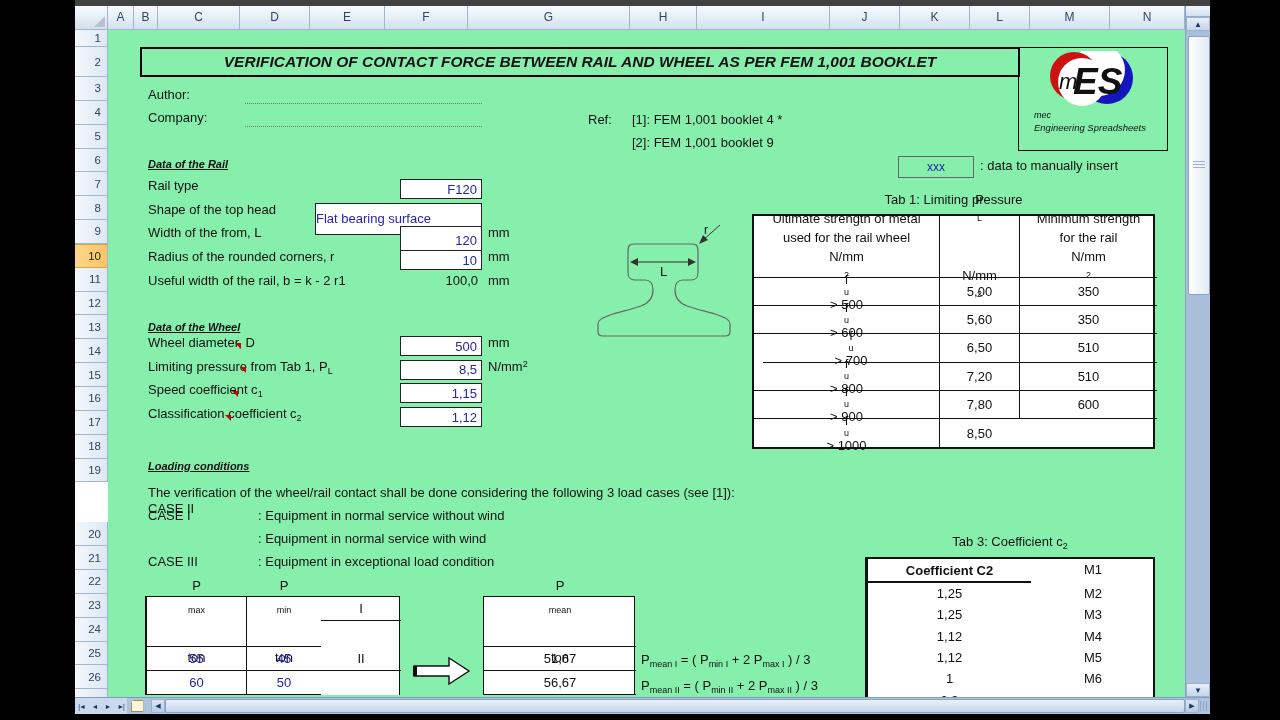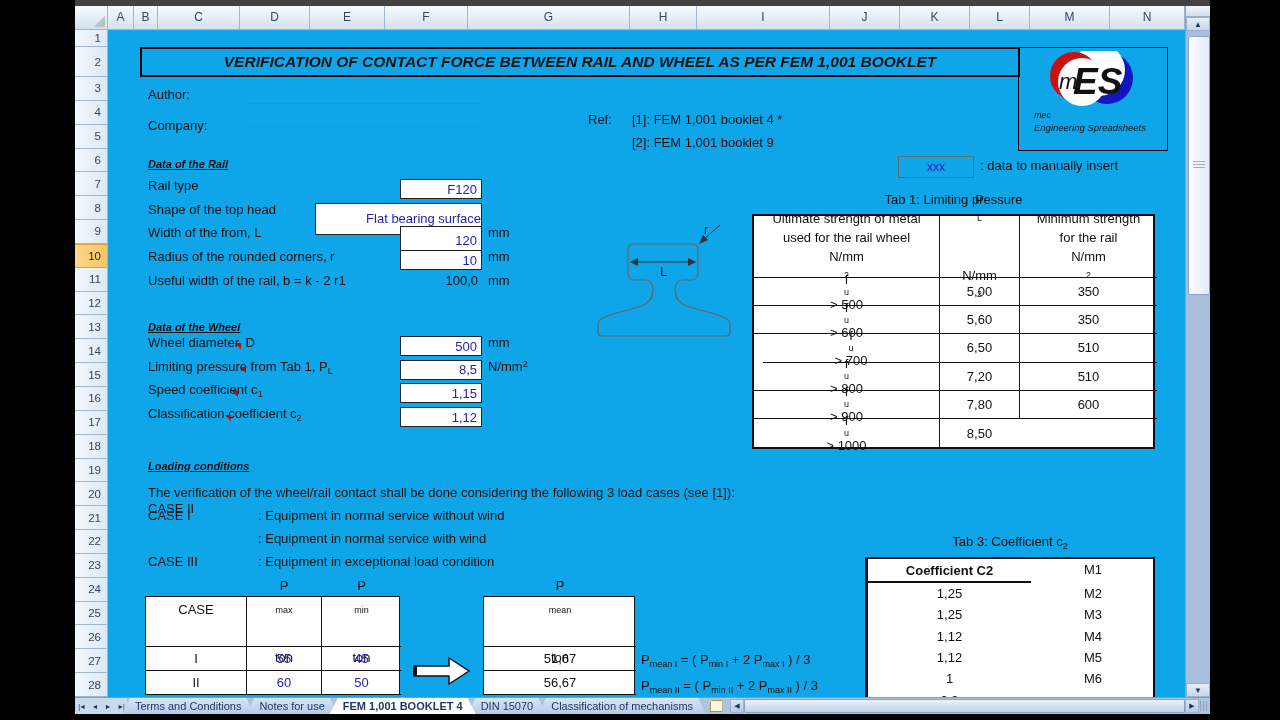--- a/index.html
+++ b/index.html
@@ -15,21 +15,21 @@
   #corner:after{content:"";position:absolute;right:2px;bottom:2px;
       border-left:11px solid transparent;border-bottom:11px solid #b7c2ce;}
   
   #rowhdr{position:absolute;left:0;top:30px;width:33px;}
   .rh{box-sizing:border-box;border-right:1px solid #9eb6ce;border-bottom:1px solid #9eb6ce;
       background:linear-gradient(90deg,#f3f8fc,#dde8f2);color:#2f4668;font-size:11.5px;
       display:flex;align-items:center;justify-content:flex-end;padding-right:6px;}
   .rh.sel{background:linear-gradient(90deg,#fcd78c,#f9c463);border-top:1px solid #e0a23f;
       border-bottom-color:#e0a23f;color:#222;}
   
-  #sheet{position:absolute;left:33px;top:30px;width:1077px;height:667px;background:#0ea5e9;
+  #sheet{position:absolute;left:33px;top:30px;width:1077px;height:667px;background:#86efac;
       overflow:hidden;font-size:13px;color:#111;padding-left:11px;}
   .lbl{position:absolute;white-space:nowrap;}
   .heading{font-weight:bold;font-style:italic;text-decoration:underline;font-size:11px;}
   .inbox{position:absolute;box-sizing:border-box;border:1.5px solid #222;background:#fff;
       display:flex;align-items:center;}
   .blue{color:#2424ad;}
   sub{font-size:9px;vertical-align:-3px;}
   sup{font-size:9px;vertical-align:4px;}
   #titleBox{position:absolute;left:32px;top:17px;width:876px;height:26px;border:2px solid #000;
       text-align:center;line-height:26px;font-weight:bold;font-style:italic;font-size:15.5px;}
@@ -115,21 +115,21 @@
       <div class="rh sel" style="height: 23.846px;">10</div>
       <div class="rh" style="height: 23.846px;">11</div>
       <div class="rh" style="height: 23.846px;">12</div>
       <div class="rh" style="height: 23.846px;">13</div>
       <div class="rh" style="height: 23.846px;">14</div>
       <div class="rh" style="height: 23.846px;">15</div>
       <div class="rh" style="height: 23.846px;">16</div>
       <div class="rh" style="height: 23.846px;">17</div>
       <div class="rh" style="height: 23.846px;">18</div>
       <div class="rh" style="height: 23.846px;">19</div>
-      <div class="rh" style="height: 23.846px;">20</div>
+      <div class="rh" style="height: 23.846px; margin-top: 40px;">20</div>
       <div class="rh" style="height: 23.846px;">21</div>
       <div class="rh" style="height: 23.846px;">22</div>
       <div class="rh" style="height: 23.846px;">23</div>
       <div class="rh" style="height: 23.846px;">24</div>
       <div class="rh" style="height: 23.846px;">25</div>
       <div class="rh" style="height: 23.846px;">26</div>
       <div class="rh" style="height: 23.846px;">27</div>
       <div class="rh" style="height: 23.846px;">28</div>
     </div>
 
@@ -143,21 +143,21 @@
         <circle cx="45" cy="25" r="24" fill="#cc1111"></circle>
         <circle cx="53" cy="31" r="24" fill="#ffffff"></circle>
         <text x="30" y="38" font-size="22" font-style="italic" fill="#111">m</text>
         <text x="44" y="43" font-size="37" font-style="italic" font-weight="600" fill="#111">ES</text>
       </svg>
       <div class="logoSub" style="top:62px;font-size:9px;">mec</div>
       <div class="logoSub" style="top:74px;font-size:9.5px;">Engineering Spreadsheets</div>
     </div>
 
     <div class="lbl" style="left:40px;top:57px;">Author:</div>
-    <div class="lbl" style="left:40px;top:88px;">Company:</div>
+    <div class="lbl" style="left:40px;top:80px;">Company:</div>
     <div class="dots" style="left:137px;top:72px;width:237px;"></div>
     <div class="dots" style="left:137px;top:95px;width:237px;"></div>
 
     <div class="lbl" style="left:480px;top:82px;">Ref:</div>
     <div class="lbl" style="left:524px;top:82px;">[1]: FEM 1,001 booklet 4 *</div>
     <div class="lbl" style="left:524px;top:105px;">[2]: FEM 1,001 booklet 9</div>
 
     <div id="legendBox">
       <span class="blue">xxx</span>
     </div>
@@ -194,21 +194,21 @@
 
     <div class="lbl" style="left:533px;top:622px;">P<sub>mean I</sub> = ( P<sub>min I</sub> + 2 P<sub>max I</sub> ) / 3</div>
     <div class="lbl" style="left:533px;top:648px;">P<sub>mean II</sub> = ( P<sub>min II</sub> + 2 P<sub>max II</sub> ) / 3</div>
 
     <div class="lbl" style="left:757px;top:504px;width:290px;text-align:center;">Tab 3: Coefficient c<sub>2</sub></div>
   <div class="lbl" style="left: 40px; top: 148px;">Rail type</div>
       <div class="inbox" style="left: 292px; top: 149px; width: 82px; height: 20px; justify-content: flex-end; padding-right: 4px;">
         <span class="blue">F120</span>
       </div>
       <div class="lbl" style="left: 40px; top: 171.7px;">Shape of the top head</div>
-      <div class="inbox" style="left: 207px; top: 172.7px; width: 167px; height: 32px; justify-content: flex-end; padding-right: 0px;">
+      <div class="inbox" style="left: 207px; top: 172.7px; width: 167px; height: 32px; justify-content: flex-start; padding-right: 0px;">
         <span class="blue">Flat bearing surface</span>
       </div>
       <div class="lbl" style="left: 40px; top: 195.4px;">Width of the from, L</div>
       <div class="inbox" style="left: 292px; top: 196.4px; width: 82px; height: 28px; justify-content: flex-end; padding-right: 4px;">
         <span class="blue">120</span>
       </div>
       <div class="lbl" style="left: 380px; top: 195.4px;">mm</div>
       <div class="lbl" style="left: 40px; top: 219.1px;">Radius of the rounded corners, r</div>
       <div class="inbox" style="left: 292px; top: 220.1px; width: 82px; height: 20px; justify-content: flex-end; padding-right: 4px;">
         <span class="blue">10</span>
@@ -261,21 +261,20 @@
         <div class="c" style="height: 28.2px; border-left: none; border-bottom: none;">f<sub>u</sub> &gt; 1000</div>
         <div class="c" style="height: 28.2px; border-left: 1px solid rgb(17, 17, 17); border-bottom: none;">8,50</div>
       </div>
       <div class="lbl" style="left: 40px; top: 478px;">CASE I</div>
       <div class="lbl" style="left: 150px; top: 478px;">: Equipment in normal service without wind</div>
       <div class="lbl" style="left: 40px; top: 471px;">CASE II</div>
       <div class="lbl" style="left: 150px; top: 501px;">: Equipment in normal service with wind</div>
       <div class="lbl" style="left: 40px; top: 524px;">CASE III</div>
       <div class="lbl" style="left: 150px; top: 524px;">: Equipment in exceptional load condition</div>
       <div class="t" style="left: 37px; top: 566px; width: 255px; grid-template-columns: 100px 75px 80px; border-top-width: 1.5px; border-right-width: 1.5px; border-left-width: 1.5px; border-bottom: none;">
-        <div class="c" style="height: 50px; line-height: 24px; border-left: none; border-bottom: 1px solid rgb(17, 17, 17);">CASE<br>&nbsp;</div>
         <div class="c" style="height: 50px; line-height: 24px; border-left: 1px solid rgb(17, 17, 17); border-bottom: 1px solid rgb(17, 17, 17);">P<sub>max</sub><br>ton</div>
         <div class="c" style="height: 50px; line-height: 24px; border-left: 1px solid rgb(17, 17, 17); border-bottom: 1px solid rgb(17, 17, 17);">P<sub>min</sub><br>ton</div>
         <div class="c" style="height: 24px; border-left: none; border-bottom: 1px solid rgb(17, 17, 17);">I</div>
         <div class="c blue" style="height: 24px; border-left: 1px solid rgb(17, 17, 17); border-bottom: 1px solid rgb(17, 17, 17);">55</div>
         <div class="c blue" style="height: 24px; border-left: 1px solid rgb(17, 17, 17); border-bottom: 1px solid rgb(17, 17, 17);">45</div>
         <div class="c" style="height: 24px; border-left: none; border-bottom: 1px solid rgb(17, 17, 17);">II</div>
         <div class="c blue" style="height: 24px; border-left: 1px solid rgb(17, 17, 17); border-bottom: 1px solid rgb(17, 17, 17);">60</div>
         <div class="c blue" style="height: 24px; border-left: 1px solid rgb(17, 17, 17); border-bottom: 1px solid rgb(17, 17, 17);">50</div>
       </div>
       <div class="t" style="left: 375px; top: 566px; width: 152px; grid-template-columns: 152px; border-top-width: 1.5px; border-right-width: 1.5px; border-left-width: 1.5px; border-bottom: none;">
@@ -307,27 +306,20 @@
     <div class="vbtn" id="vdown">▼</div>
   </div>
 
   <div id="tabbar">
     <div id="navs" style="display:flex;">
         <div class="navb">|◄</div>
         <div class="navb">◄</div>
         <div class="navb">►</div>
         <div class="navb">►|</div>
       </div>
-    <div id="tabs">
-        <div class="stab">Terms and Conditions</div>
-        <div class="stab">Notes for use</div>
-        <div class="stab active">FEM 1,001 BOOKLET 4</div>
-        <div class="stab">DIN 15070</div>
-        <div class="stab">Classification of mechanisms</div>
-      </div>
     <div id="insicon">
         <span></span>
       </div>
     <div id="hscroll">
       <div class="harrow">◀</div>
       <div id="hthumb"></div>
       <div class="harrow">▶</div>
       <div id="hgrip"></div>
     </div>
   </div>

